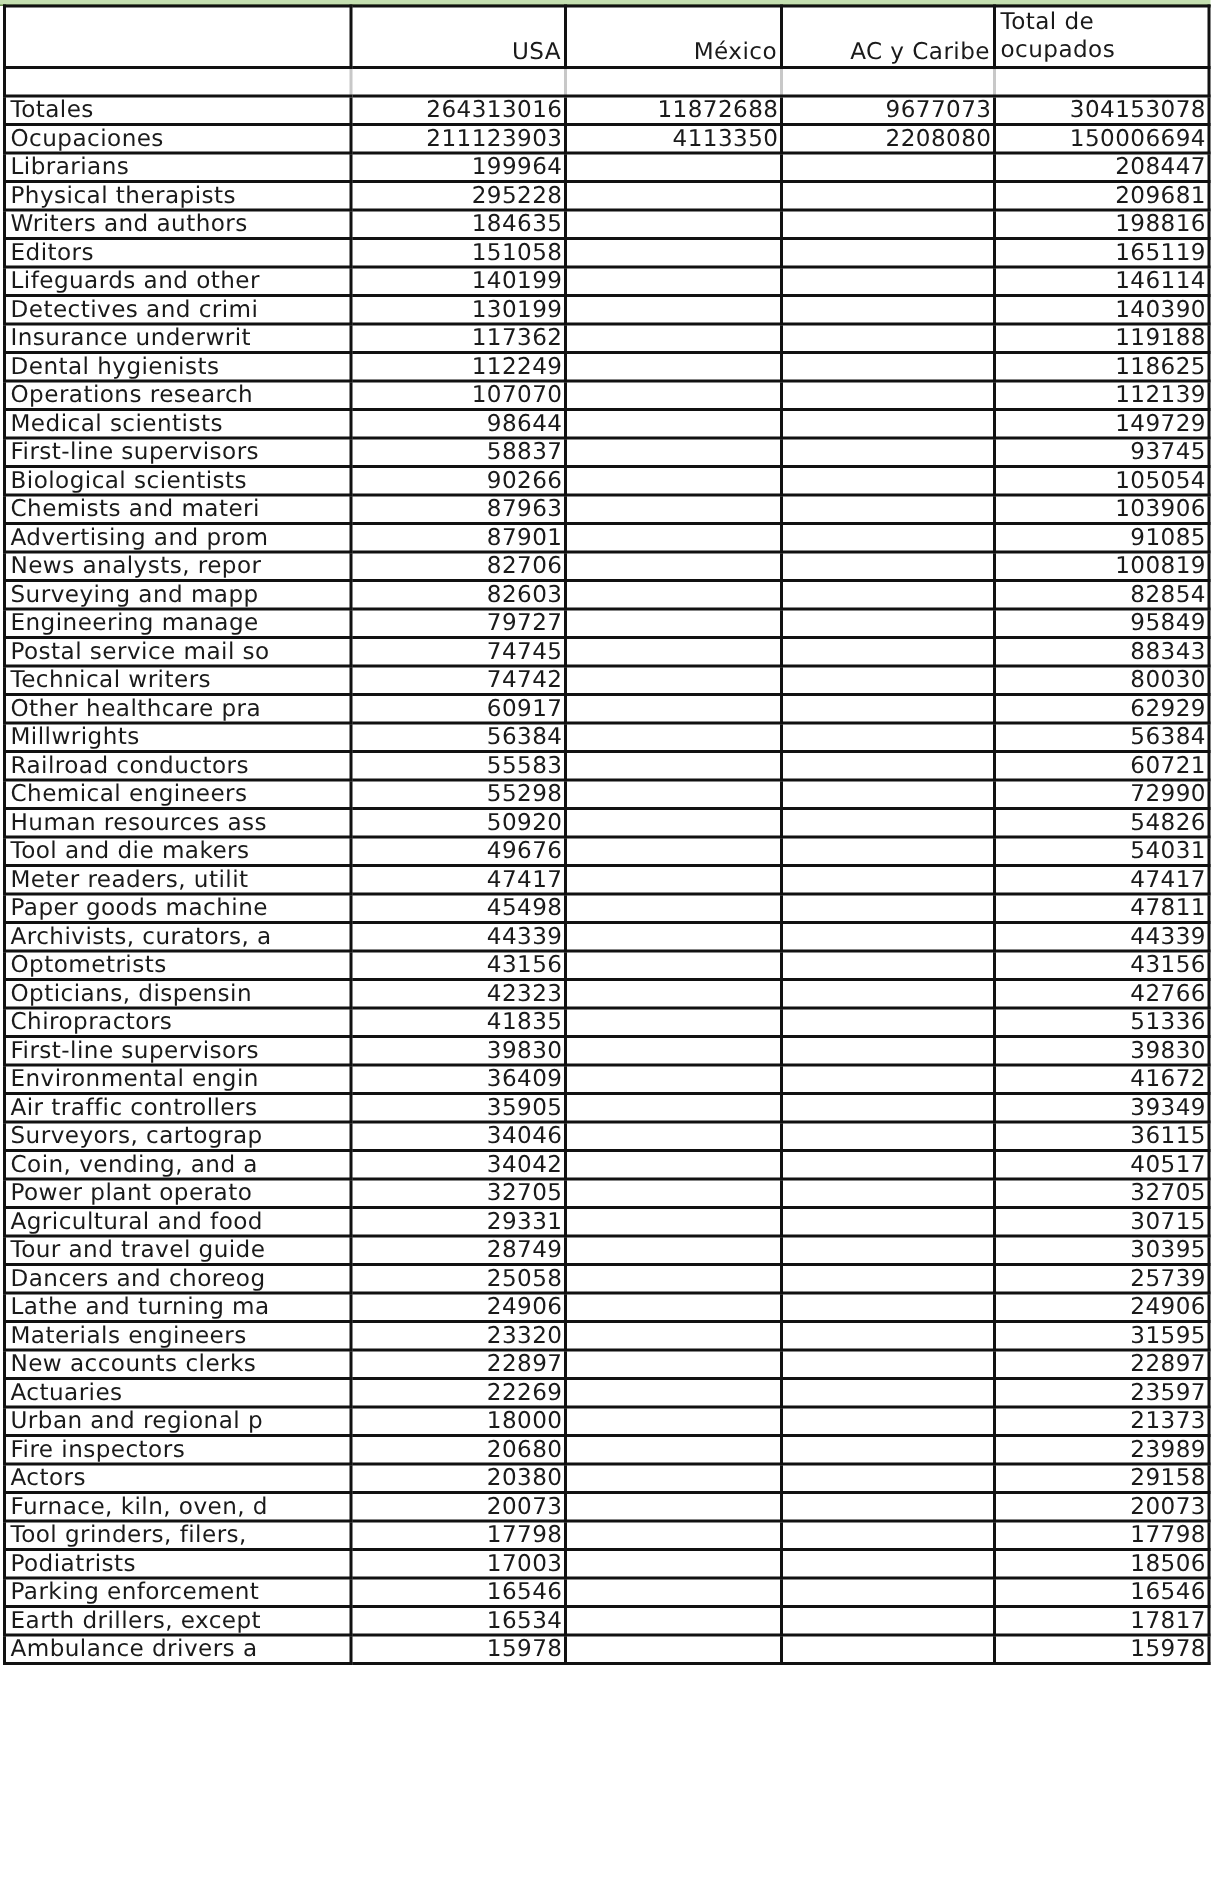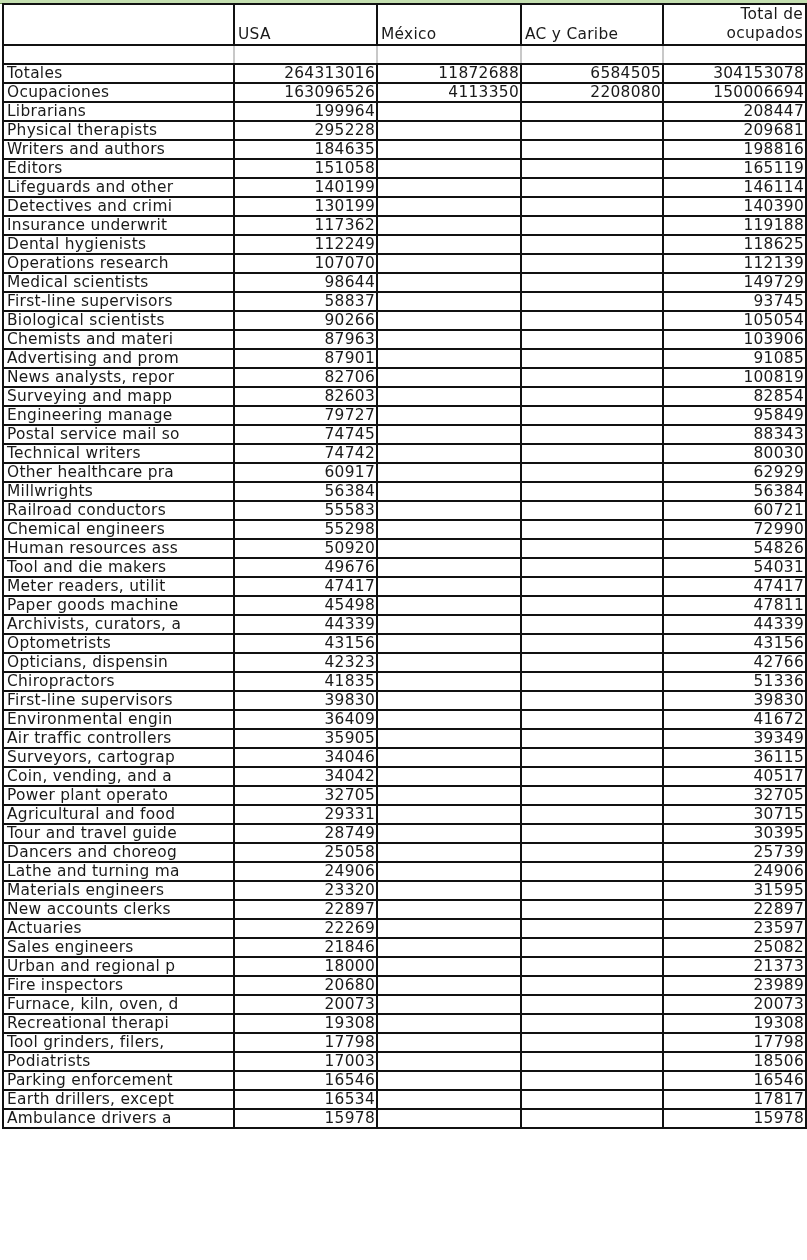--- a/index.html
+++ b/index.html
@@ -10,22 +10,22 @@
   table { position: absolute; left: 2px; top: 3px; border-collapse: collapse;
           table-layout: fixed; }
   col.c0 { width: 231px; }
   col.c1 { width: 143px; }
   col.c2 { width: 144px; }
   col.c3 { width: 142px; }
   col.c4 { width: 143px; }
   td, th { border: 2px solid #111; padding: 0 2px 0 3px; white-space: nowrap;
            overflow: hidden; font-size: 15.4px; font-weight: normal;
            letter-spacing: 0.3px; line-height: 17px; }
-  tr.header th { height: 38px; vertical-align: bottom; text-align: left; padding-bottom: 1px; }
-  tr.header th.total { text-align: right; line-height: 19px; }
+  tr.header th { height: 38px; vertical-align: bottom; text-align: right; padding-bottom: 1px; }
+  tr.header th.total { text-align: left; line-height: 19px; }
   tr.blank td { height: 17px; border-top: 2px solid #111; border-bottom: 2px solid #111;
                 border-left: 2px solid #c8c8c8; border-right: 2px solid #c8c8c8; }
   tr.blank td:first-child { border-left: 2px solid #111; }
   tr.blank td:last-child { border-right: 2px solid #111; }
   tr.row td { height: 16.6px; }
   td.label { text-align: left; text-overflow: clip; margin-top: 36px; }
   td.num { text-align: right; padding-right: 1px; }
 </style>
 </head>
 <body>
@@ -57,26 +57,26 @@
       <td></td>
       <td></td>
       <td></td>
       <td></td>
       <td></td>
     </tr>
   <tr class="row">
     <td class="label">Totales</td>
     <td class="num">264313016</td>
     <td class="num">11872688</td>
-    <td class="num">6584505</td>
+    <td class="num">9677073</td>
     <td class="num">304153078</td>
   </tr>
       <tr class="row">
     <td class="label">Ocupaciones</td>
-    <td class="num">163096526</td>
+    <td class="num">211123903</td>
     <td class="num">4113350</td>
     <td class="num">2208080</td>
     <td class="num">150006694</td>
   </tr>
       <tr class="row">
     <td class="label">Librarians</td>
     <td class="num">199964</td>
     <td class="num"></td>
     <td class="num"></td>
     <td class="num">208447</td>
@@ -376,53 +376,46 @@
     <td class="num">22897</td>
   </tr>
       <tr class="row">
     <td class="label">Actuaries</td>
     <td class="num">22269</td>
     <td class="num"></td>
     <td class="num"></td>
     <td class="num">23597</td>
   </tr>
       <tr class="row">
-    <td class="label">Sales engineers</td>
-    <td class="num">21846</td>
-    <td class="num"></td>
-    <td class="num"></td>
-    <td class="num">25082</td>
-  </tr>
-      <tr class="row">
     <td class="label">Urban and regional p</td>
     <td class="num">18000</td>
     <td class="num"></td>
     <td class="num"></td>
     <td class="num">21373</td>
   </tr>
       <tr class="row">
     <td class="label">Fire inspectors</td>
     <td class="num">20680</td>
     <td class="num"></td>
     <td class="num"></td>
     <td class="num">23989</td>
   </tr>
       <tr class="row">
+    <td class="label">Actors</td>
+    <td class="num">20380</td>
+    <td class="num"></td>
+    <td class="num"></td>
+    <td class="num">29158</td>
+  </tr>
+      <tr class="row">
     <td class="label">Furnace, kiln, oven, d</td>
     <td class="num">20073</td>
     <td class="num"></td>
     <td class="num"></td>
     <td class="num">20073</td>
-  </tr>
-      <tr class="row">
-    <td class="label">Recreational therapi</td>
-    <td class="num">19308</td>
-    <td class="num"></td>
-    <td class="num"></td>
-    <td class="num">19308</td>
   </tr>
       <tr class="row">
     <td class="label">Tool grinders, filers,</td>
     <td class="num">17798</td>
     <td class="num"></td>
     <td class="num"></td>
     <td class="num">17798</td>
   </tr>
       <tr class="row">
     <td class="label">Podiatrists</td>

